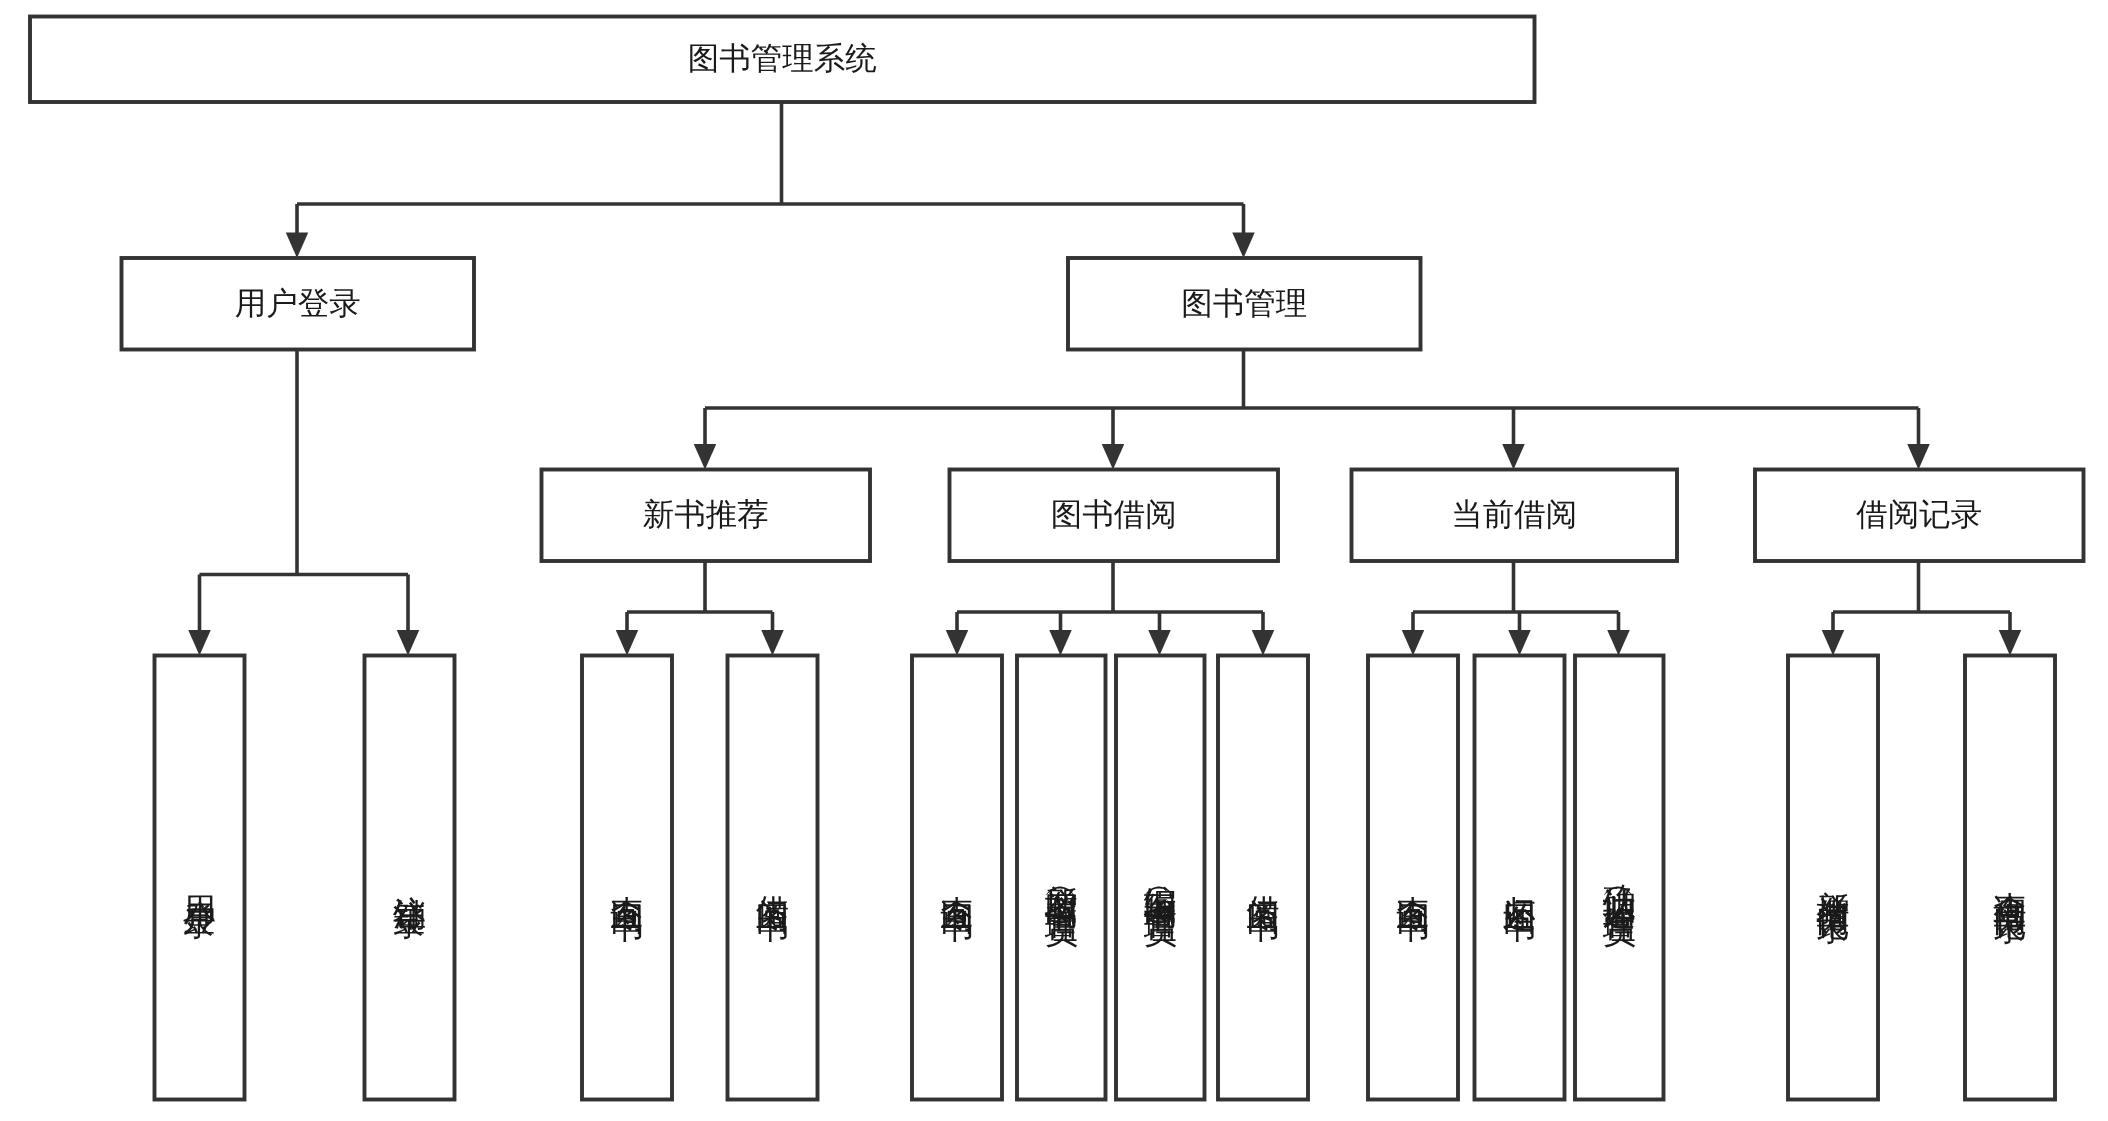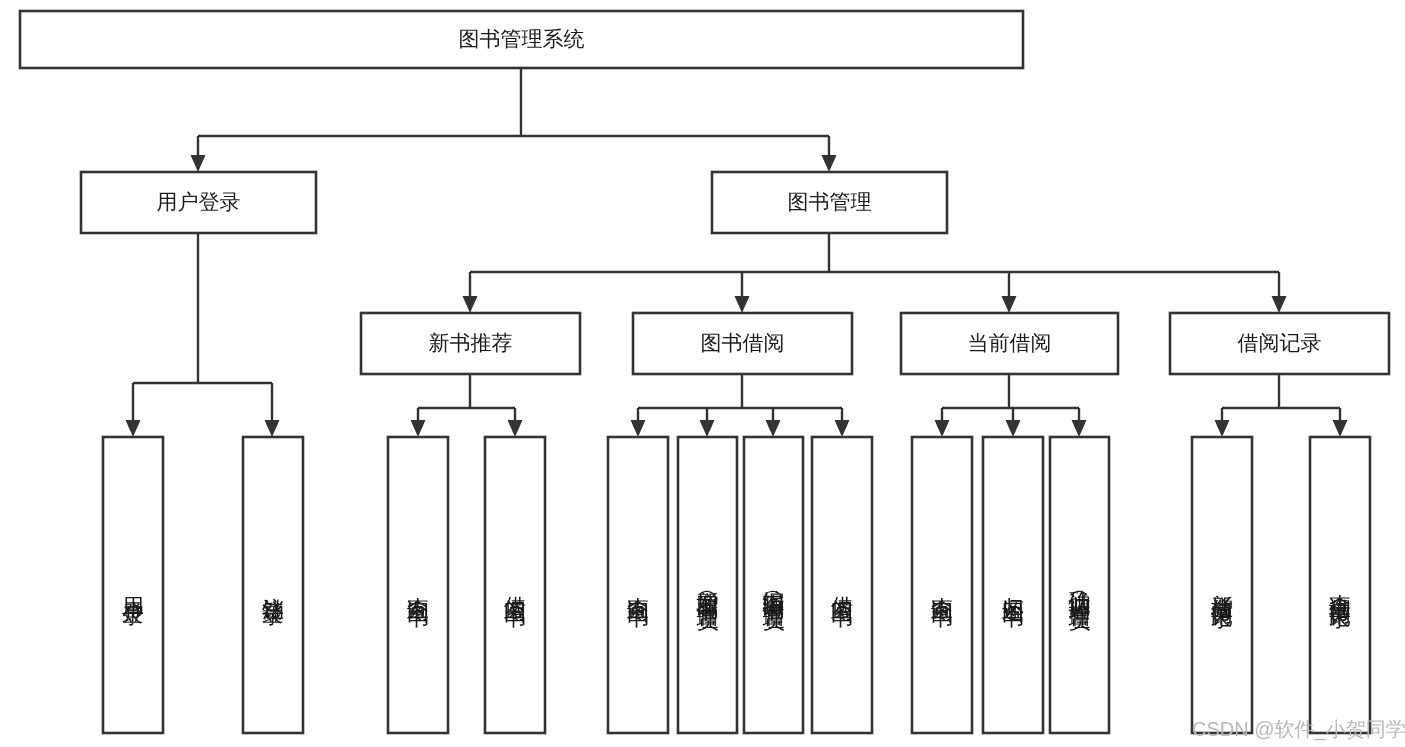--- a/index.html
+++ b/index.html
@@ -201,15 +201,14 @@
         <span class="leaf-label">确认归还（管理员）</span>
       </div>
       <div class="leaf-label-wrap" style="left: 1192px; top: 437px; width: 60px; height: 296px;">
         <span class="leaf-label">新增借阅记录</span>
       </div>
       <div class="leaf-label-wrap" style="left: 1310px; top: 437px; width: 60px; height: 296px;">
         <span class="leaf-label">查询借阅记录</span>
       </div>
     </div>
 
-  <div class="watermark" style="left: 1192px; top: 716px;">CSDN @软件_小贺同学</div>
 
 </div>
 
 </body></html>

